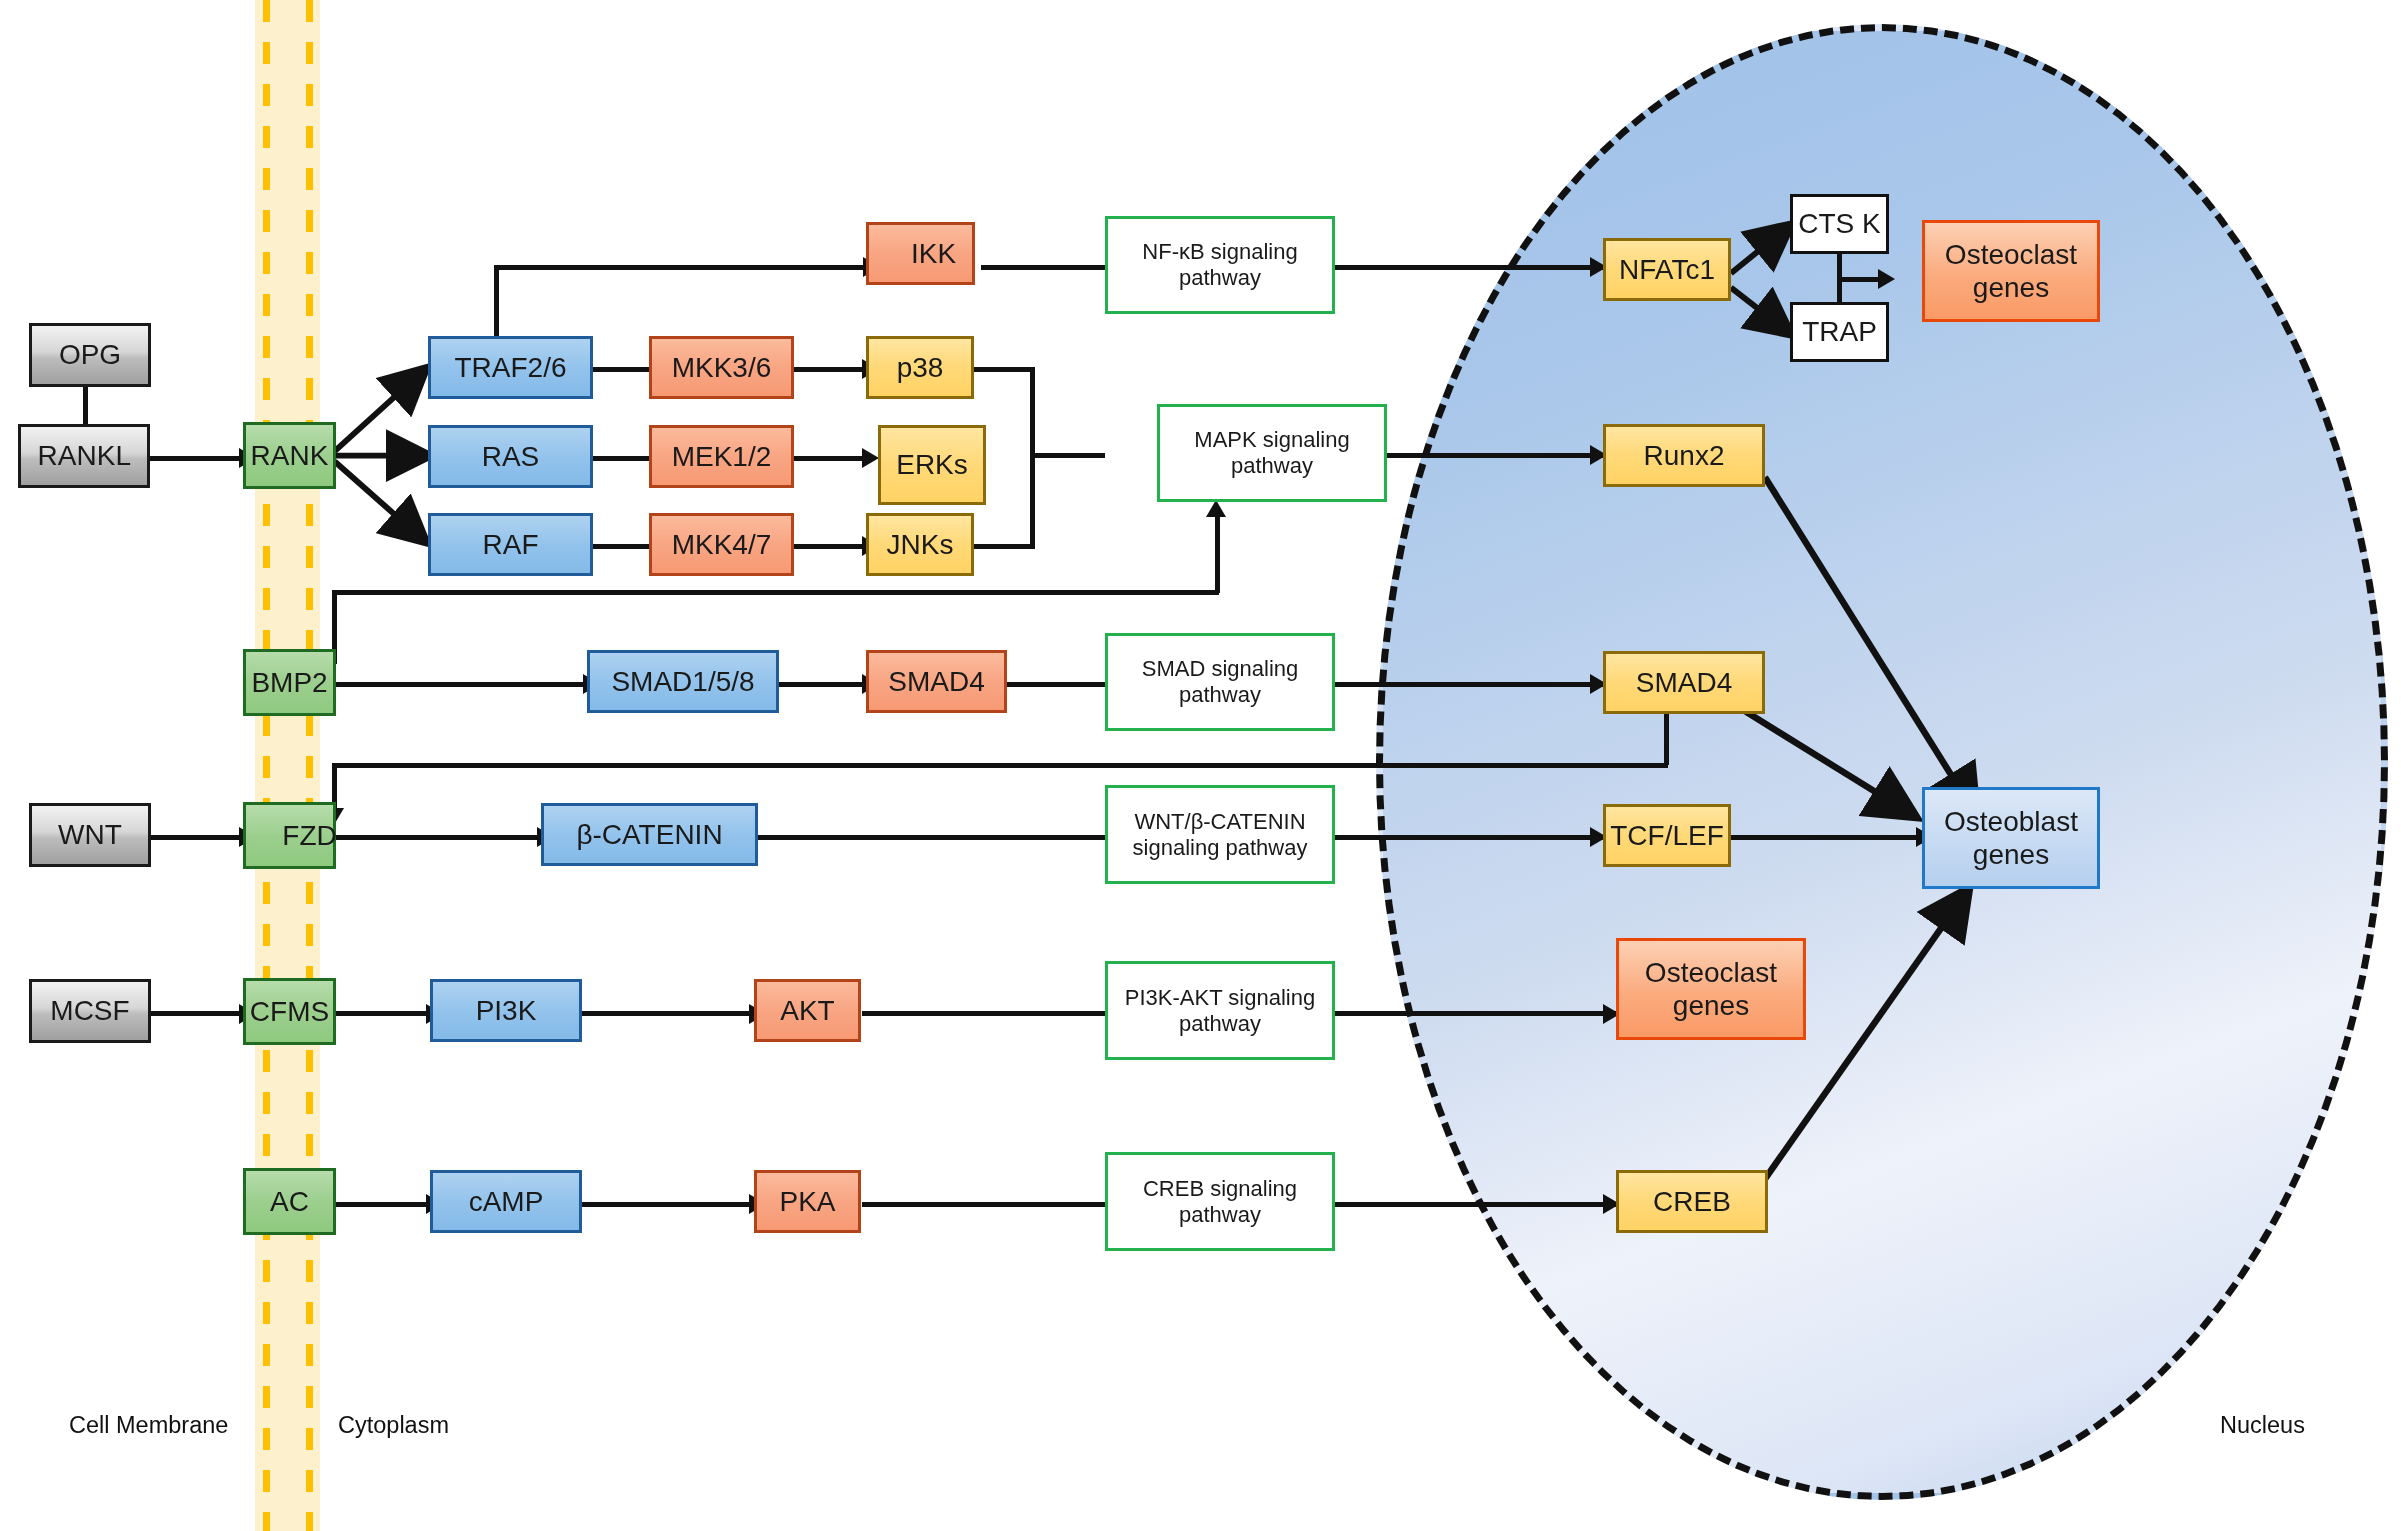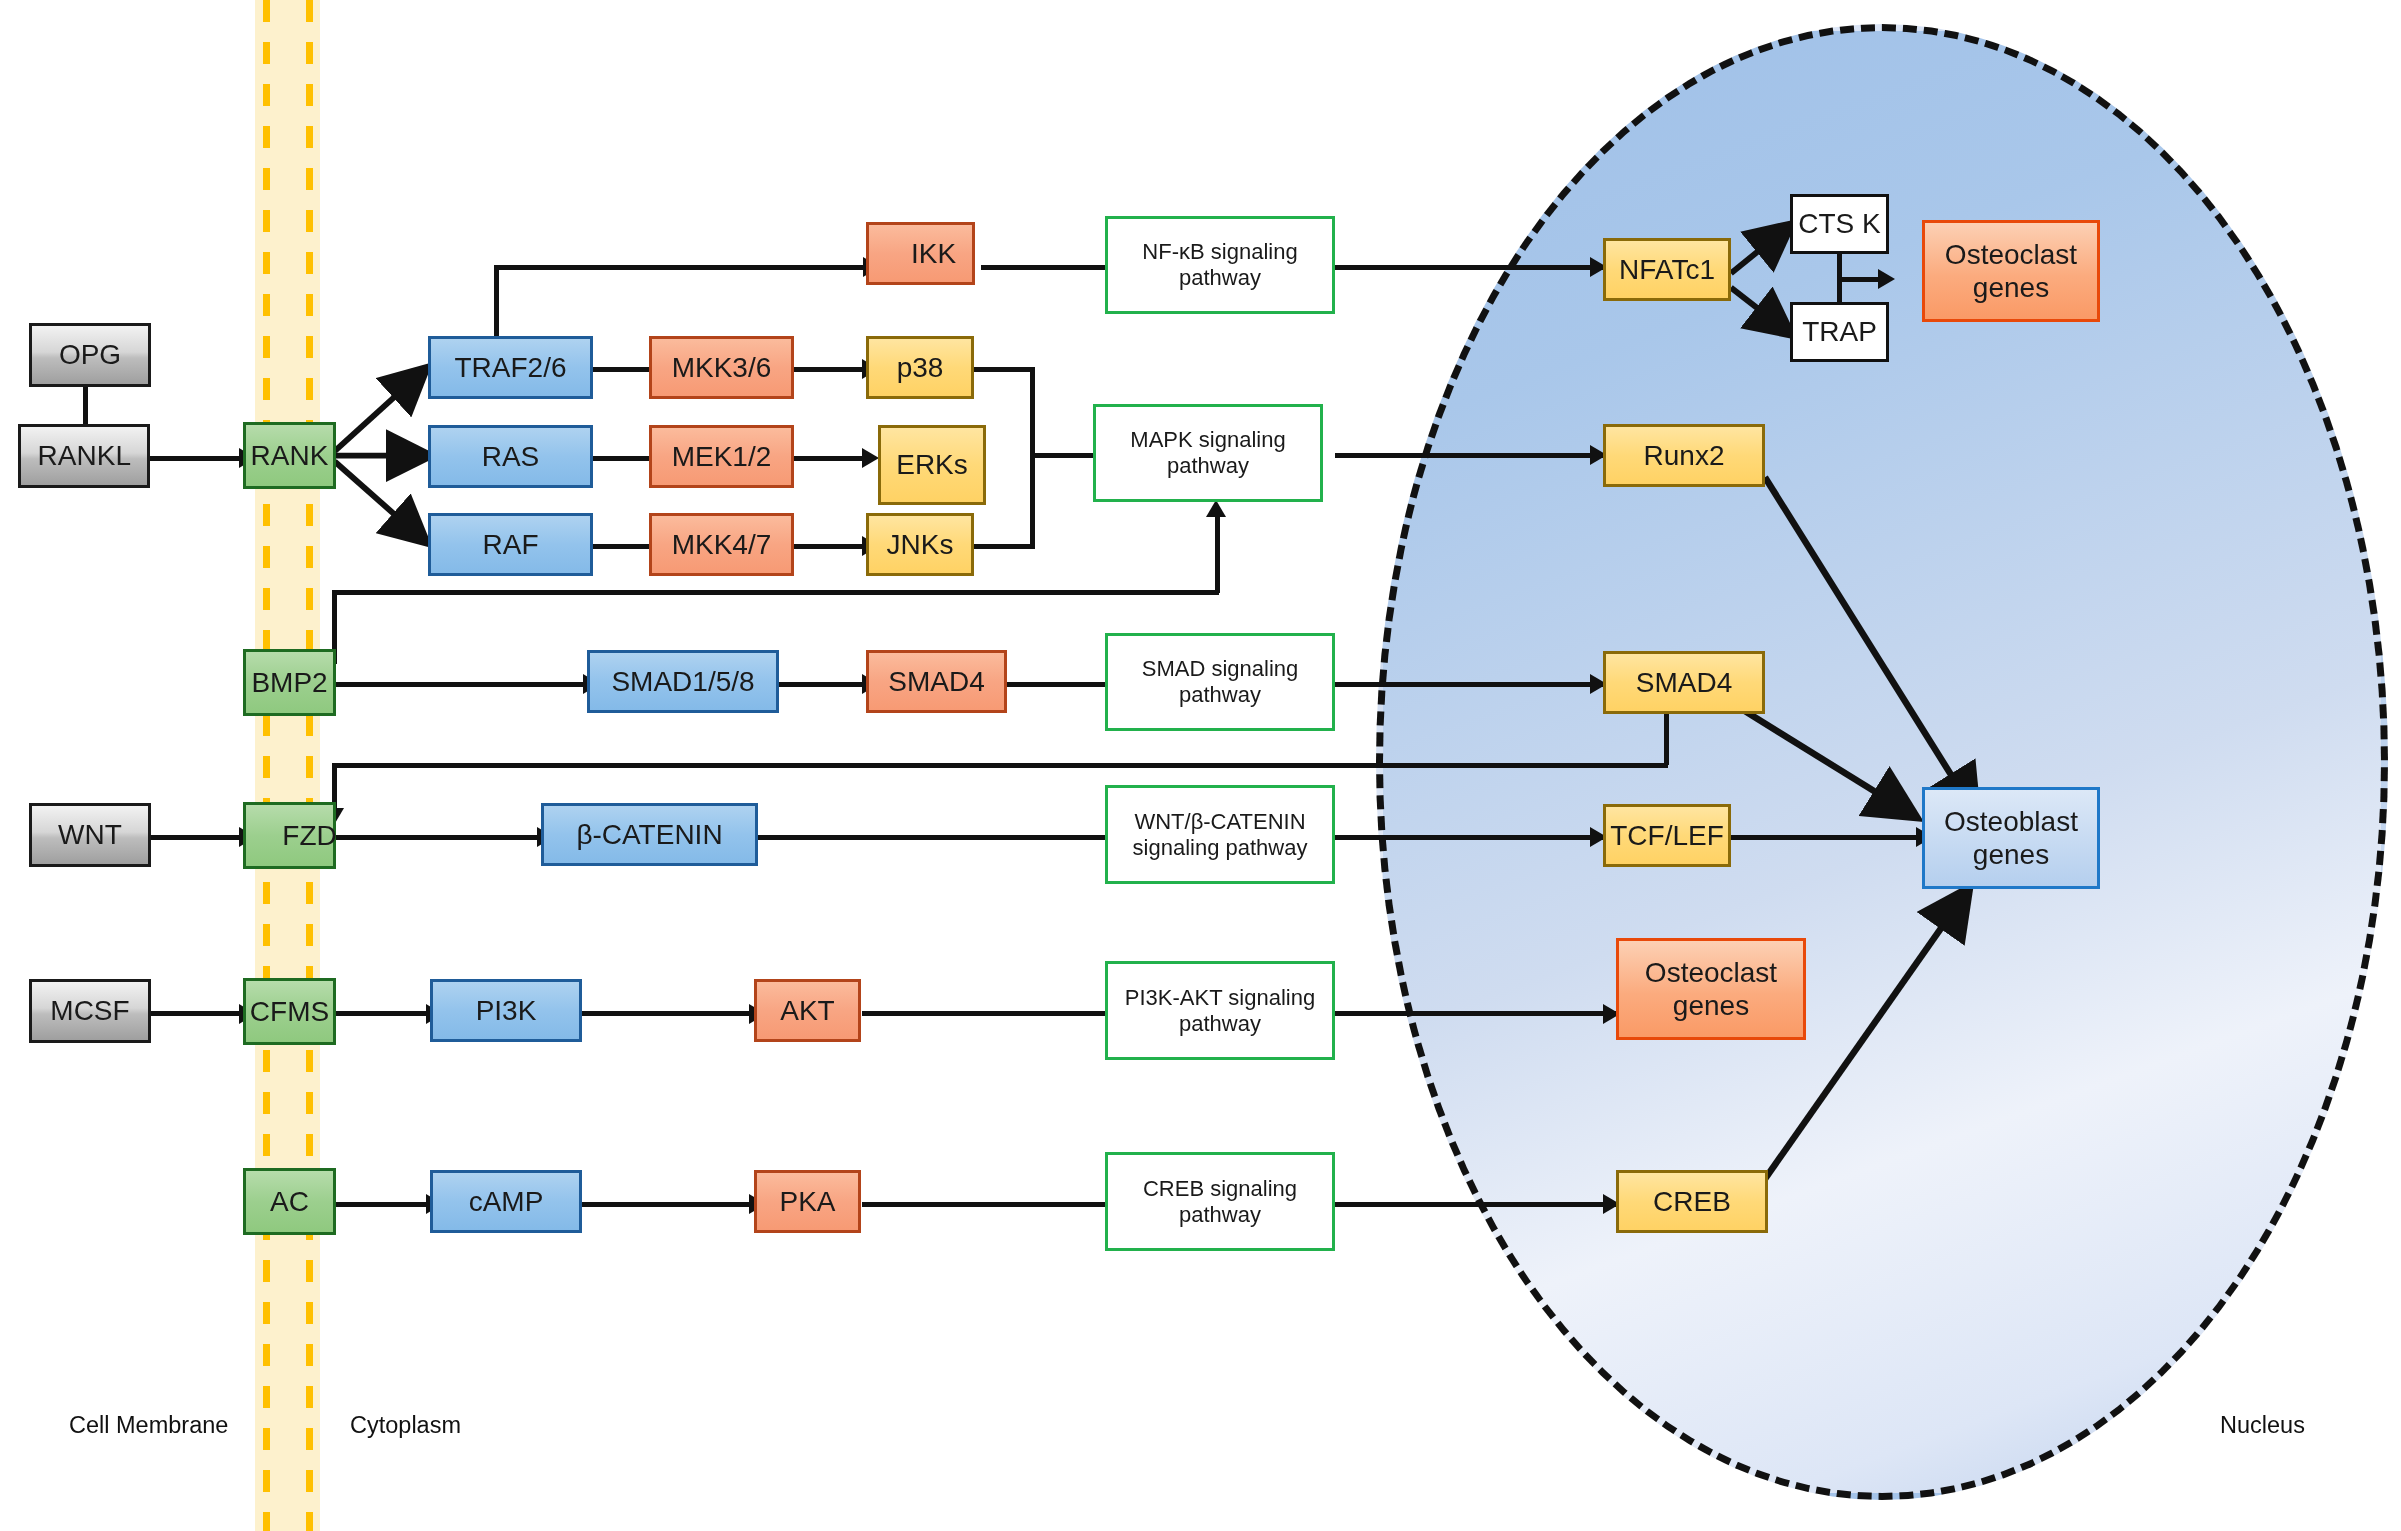--- a/index.html
+++ b/index.html
@@ -350,21 +350,21 @@
     </div>
 
   <div class="node n-yellow" style="left:866px;top:513px;width:108px;height:63px;">
     <span>JNKs</span>
     </div>
 
   <div class="node n-path" style="left:1105px;top:216px;width:230px;height:98px;text-align:center;">
     <span>NF-κB signaling pathway</span>
     </div>
 
-  <div class="node n-path" style="left:1093px;top:404px;width:230px;height:98px;">
+  <div class="node n-path" style="left:1157px;top:404px;width:230px;height:98px;">
     <span>MAPK signaling pathway</span>
     </div>
 
   <div class="node n-path" style="left:1105px;top:633px;width:230px;height:98px;">
     <span>SMAD signaling pathway</span>
     </div>
 
   <div class="node n-path" style="left:1105px;top:785px;width:230px;height:99px;">
     <span>WNT/β-CATENIN signaling pathway</span>
     </div>
@@ -411,17 +411,17 @@
 
   <div class="node n-orange" style="left:1616px;top:938px;width:190px;height:102px;">
     <span>Osteoclast genes</span>
     </div>
 
   <div class="node n-yellow" style="left:1616px;top:1170px;width:152px;height:63px;">
     <span>CREB</span>
     </div>
 
   <div class="region-label" style="left:69px;top:1412px;">Cell Membrane</div>
-  <div class="region-label" style="left:350px;top:1412px;">Cytoplasm</div>
+  <div class="region-label" style="left:338px;top:1412px;">Cytoplasm</div>
   <div class="region-label" style="left:2220px;top:1412px;">Nucleus</div>
 
 </div>
 
 
 </body></html>

